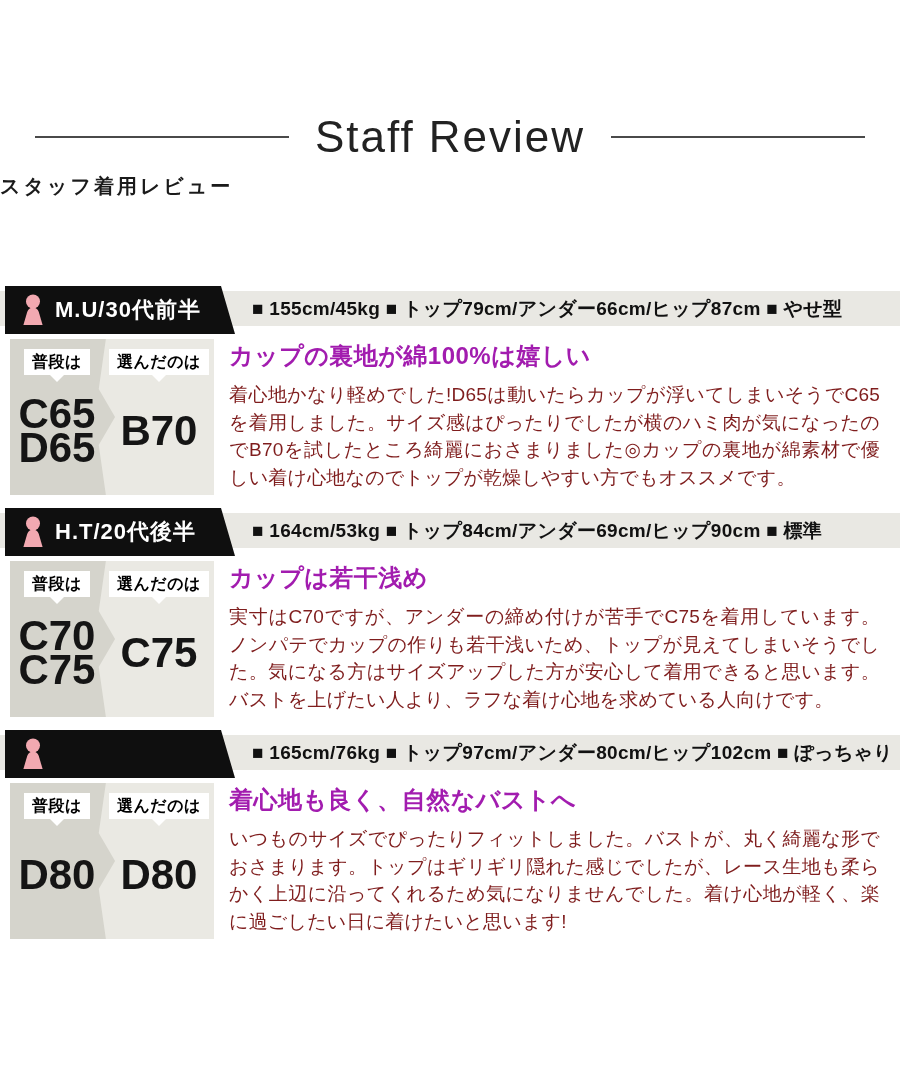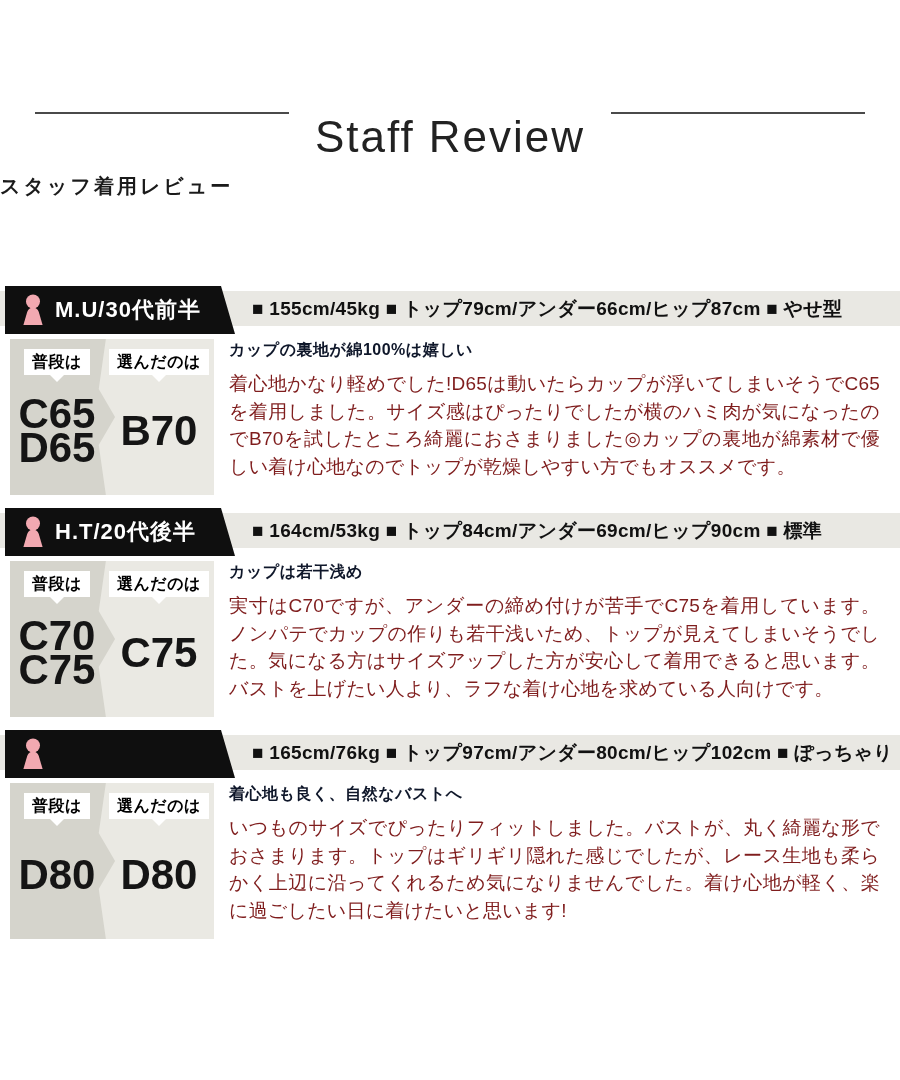--- a/index.html
+++ b/index.html
@@ -8,21 +8,21 @@
     width: 900px; height: 1080px;
     font-family: "Liberation Sans", "DejaVu Sans", sans-serif;
     overflow: hidden;
     position: relative;
   }
   .page { width: 900px; height: 1080px; }
 
   
   .sr-header { padding-top: 112px; }
   .title-row {
-    display: flex; gap: 26px;
+    display: flex; align-items: center; gap: 26px;
     margin: 0 35px;
   }
   .rule { flex: 1; height: 2px; background: #4a4a4a; }
   .sr-title {
     font-size: 44px; font-weight: 400; letter-spacing: 2px;
     color: #222; white-space: nowrap;
   }
   .sr-subtitle {
     text-align: left; margin-top: 11px;
     font-size: 20px; font-weight: 700; letter-spacing: 3px; color: #1a1a1a;
@@ -84,21 +84,21 @@
     border-bottom: none;
   }
   .size-val {
     flex: 1; display: flex; align-items: center; justify-content: center;
     font-weight: 700; font-size: 42px; line-height: 0.82; color: #151515;
     white-space: pre-line; padding-bottom: 8px;
   }
 
   .review-text { flex: 1; padding-top: 1px; min-width: 0; }
   .review-title {
-    font-size: 16px; font-weight: 700; color: #0f172a;
+    font-size: 24px; font-weight: 700; color: #a21caf;
     letter-spacing: 0.5px; margin-bottom: 9px;
   }
   .review-body {
     font-size: 19px; line-height: 27.5px; color: #7f1d1d;
     letter-spacing: 0.2px; text-align: justify;
   }
 </style>
 </head>
 <body>
 

